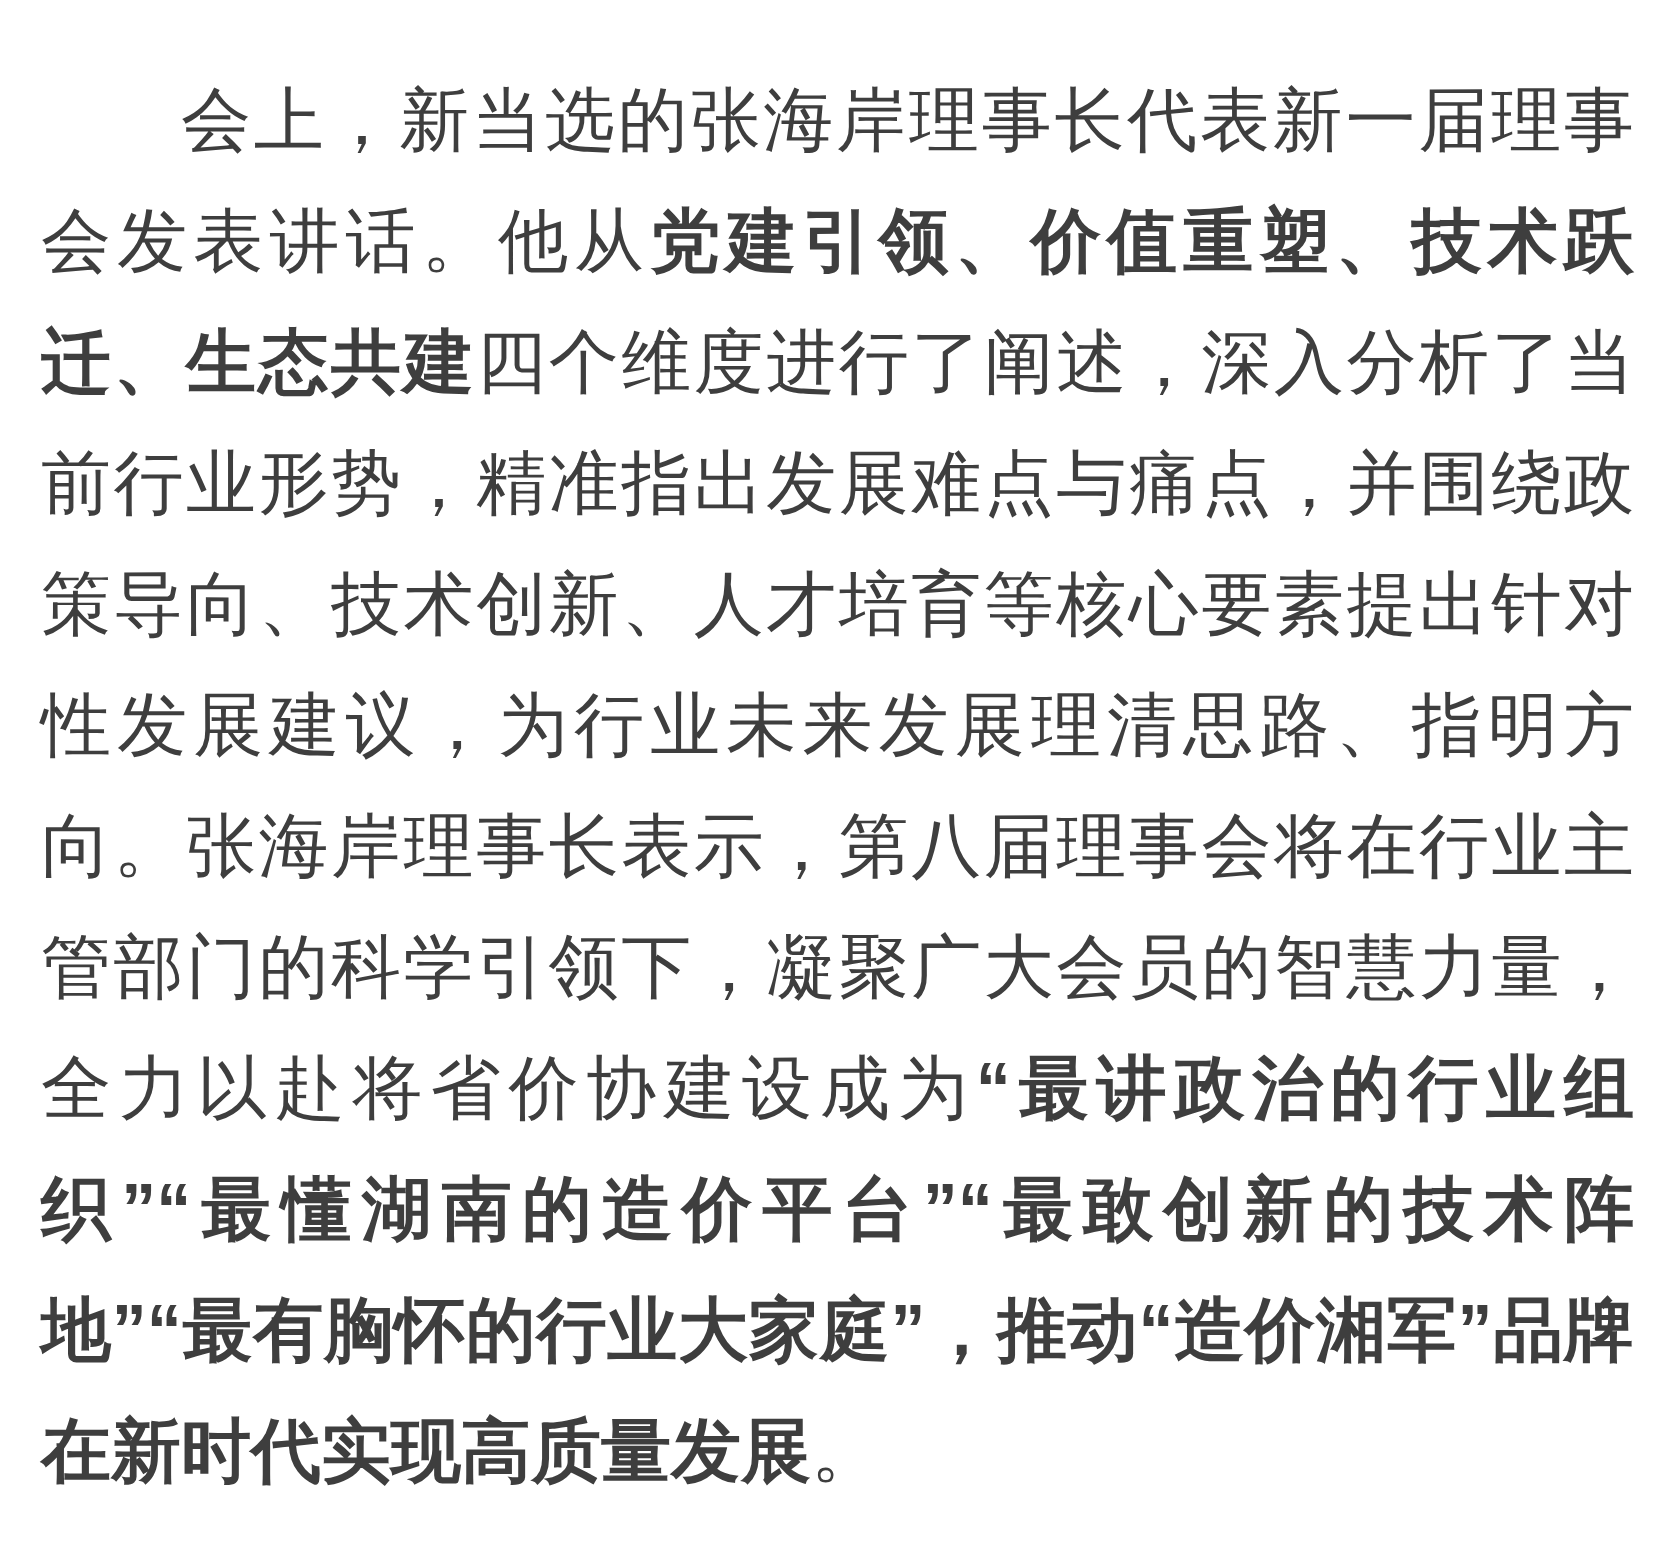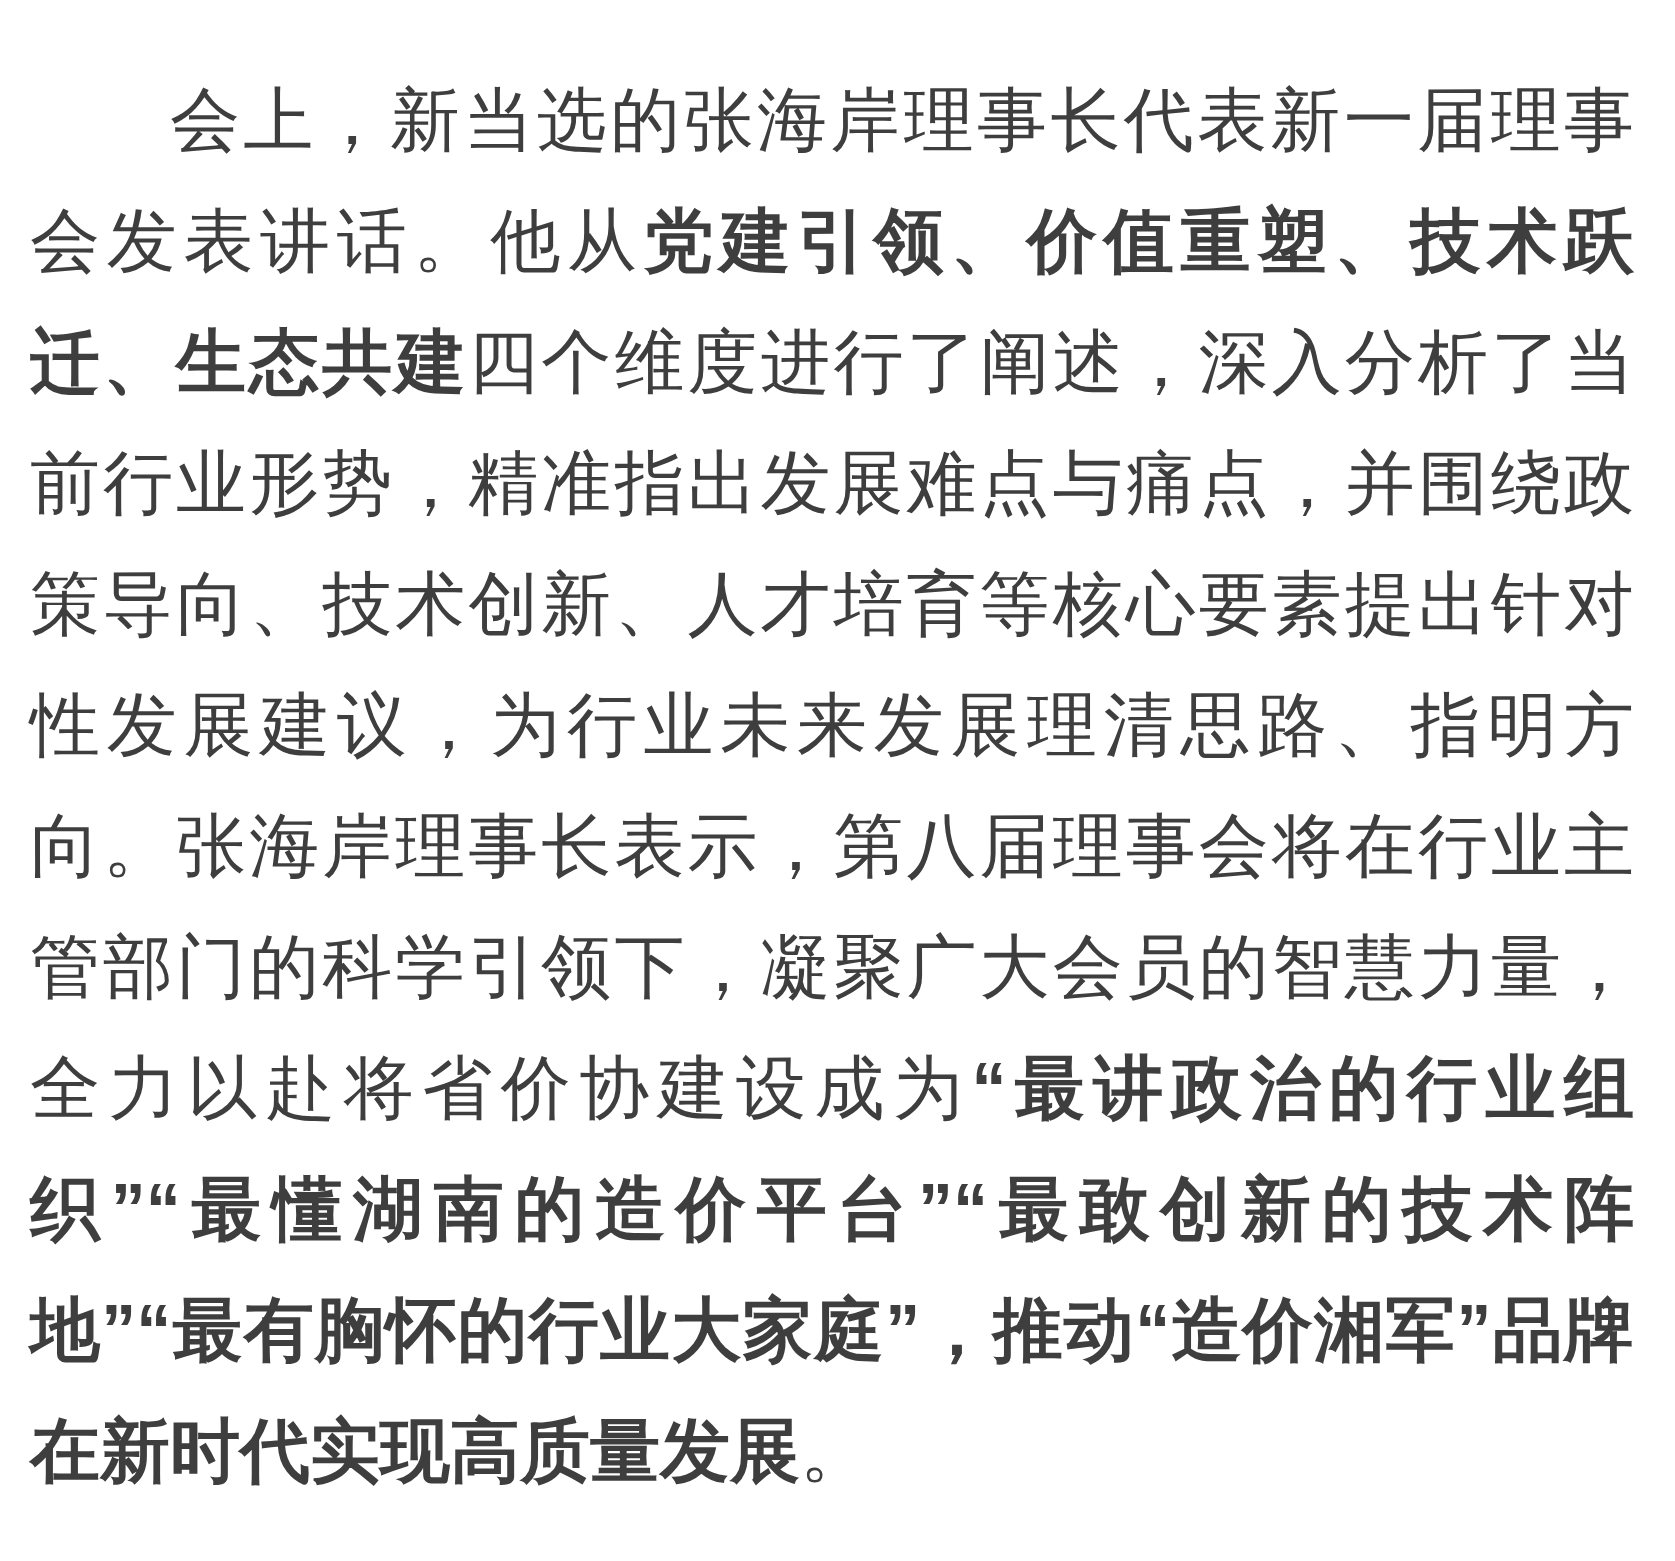--- a/index.html
+++ b/index.html
@@ -7,21 +7,21 @@
     padding: 0;
     background: #ffffff;
   }
   .page {
     position: relative;
     width: 1675px;
     height: 1561px;
     background: #ffffff;
     overflow: hidden;
     box-sizing: border-box;
-    padding: 60px 41px 49px 30px;
+    padding: 60px 41px 49px 41px;
   }
   .article-paragraph {
     margin: 0;
     font-family: "Liberation Sans", "DejaVu Sans", sans-serif;
     font-size: 70px;
     line-height: 121px;
     color: #3e3e3e;
     text-align: justify;
     text-justify: inter-character;
     text-indent: 2em;

